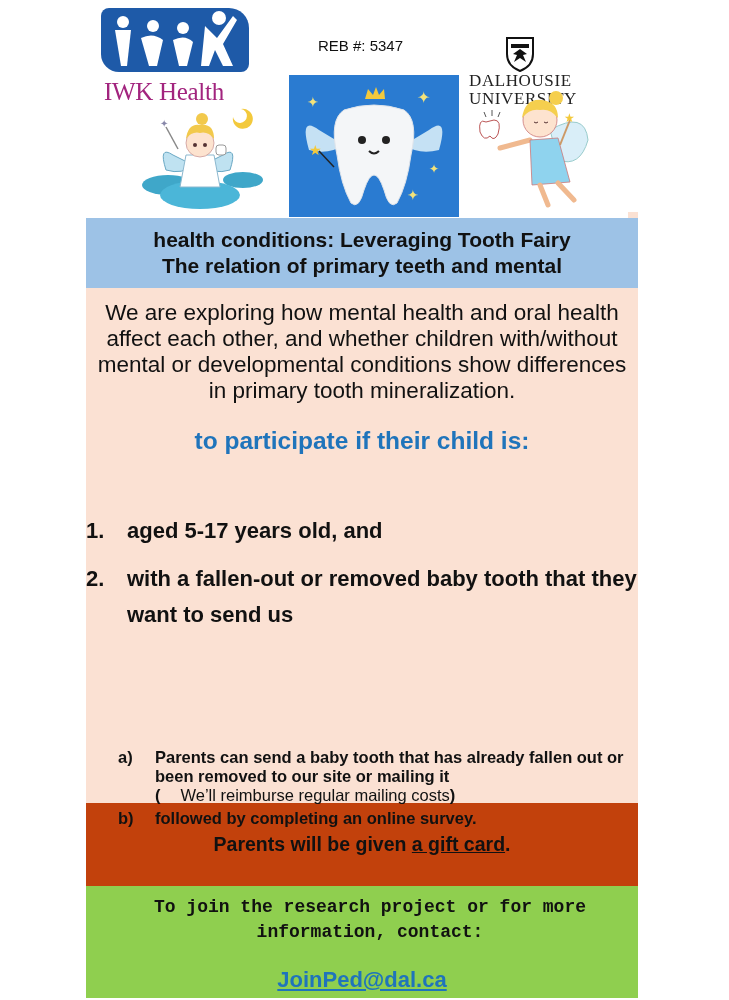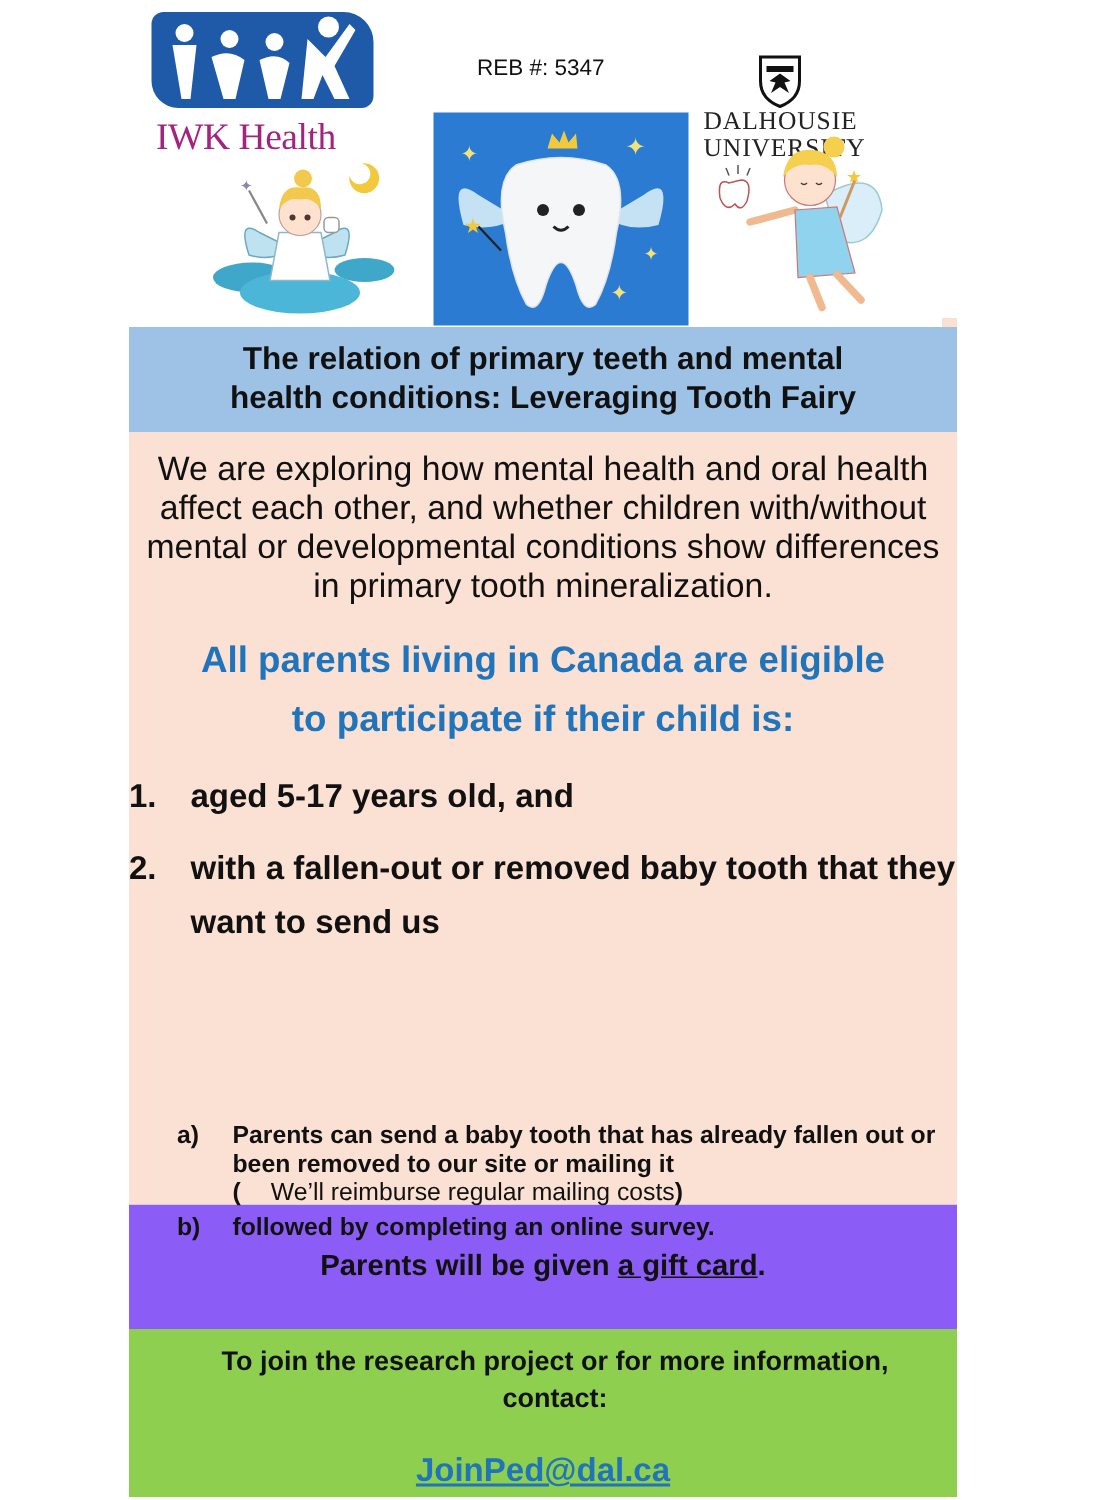--- a/index.html
+++ b/index.html
@@ -37,21 +37,21 @@
     .criteria { position: absolute; left: 0; top: 225px; right: 0; }
     .crit { position: relative; font-weight: bold; font-size: 22px; line-height: 36px; color: #111;
             padding-left: 41px; margin-bottom: 12px; }
     .crit .num { position: absolute; left: 0; top: 0; }
     .steps { position: absolute; left: 32px; top: 460px; right: 10px; }
     .step { position: relative; padding-left: 37px; font-size: 16.5px; line-height: 19px;
             font-weight: bold; color: #111; }
     .step .lbl { position: absolute; left: 0; top: 0; }
     .step .normal { font-weight: normal; padding-left: 20px; }
 
-    .gift-band { background: #8b5cf6; height: 83px; display: flex; align-items: center; justify-content: center;
+    .gift-band { background: #c2410c; height: 83px; display: flex; align-items: center; justify-content: center;
                  font-weight: bold; font-size: 19.5px; color: #111; }
     .gift-band u { text-decoration: underline; }
 
     .contact-band { background: #8fcf4f; height: 112px; text-align: center; position: relative; }
     .contact-text { padding-top: 9px; font-weight: bold; font-size: 18px; line-height: 25px; color: #111; }
     .contact-email { position: absolute; left: 0; right: 0; top: 81px; font-size: 22px; font-weight: bold;
                      color: #1f74bb; text-decoration: underline; }
     .right-edge { position: absolute; left: 628px; top: 212px; width: 10px; height: 10px; background: #fbe1d3; }
   </style>
 </head>
@@ -136,29 +136,28 @@
   <path d="M64 32 Q66 34 68 32 M74 32 Q76 34 78 32" stroke="#533" fill="none"></path>
   <path d="M90 55 L100 30" stroke="#c96" stroke-width="2"></path>
   <text x="94" y="32" font-size="12" fill="#f3c93c">★</text>
 </svg>
 
 <div class="right-edge"></div>
 
 <div class="panel">
 
   <div class="title-band">
+    <span>health conditions: Leveraging Tooth Fairy</span>
     <span>The relation of primary teeth and mental</span>
-    <span>health conditions: Leveraging Tooth Fairy</span>
   </div>
 
   <div class="body-band">
     <div class="intro">We are exploring how mental health and oral health affect each other, and whether children with/without mental or developmental conditions show differences in primary tooth mineralization.</div>
 
     <div class="eligible">
-      <div>All parents living in Canada are eligible</div>
       <div>to participate if their child is:</div>
     </div>
 
     <div class="criteria">
       <div class="crit">
         <span class="num">1.</span>
         <span>aged 5-17 years old, and</span>
       </div>
       <div class="crit">
         <span class="num">2.</span>
@@ -179,16 +178,16 @@
     </div>
   </div>
 
   <div class="gift-band">
     <span style="white-space:pre;">Parents will be given </span>
       <u>a gift card</u>
       <span>.</span>
   </div>
 
   <div class="contact-band">
-    <div class="contact-text" style="padding-left:36px;padding-right:20px;">To join the research project or for more information, contact:</div>
+    <div class="contact-text" style="padding-left:36px;padding-right:20px;font-family:Liberation Mono, monospace;">To join the research project or for more information, contact:</div>
     <a class="contact-email">JoinPed@dal.ca</a>
   </div>
 </div>
 
 </body></html>

